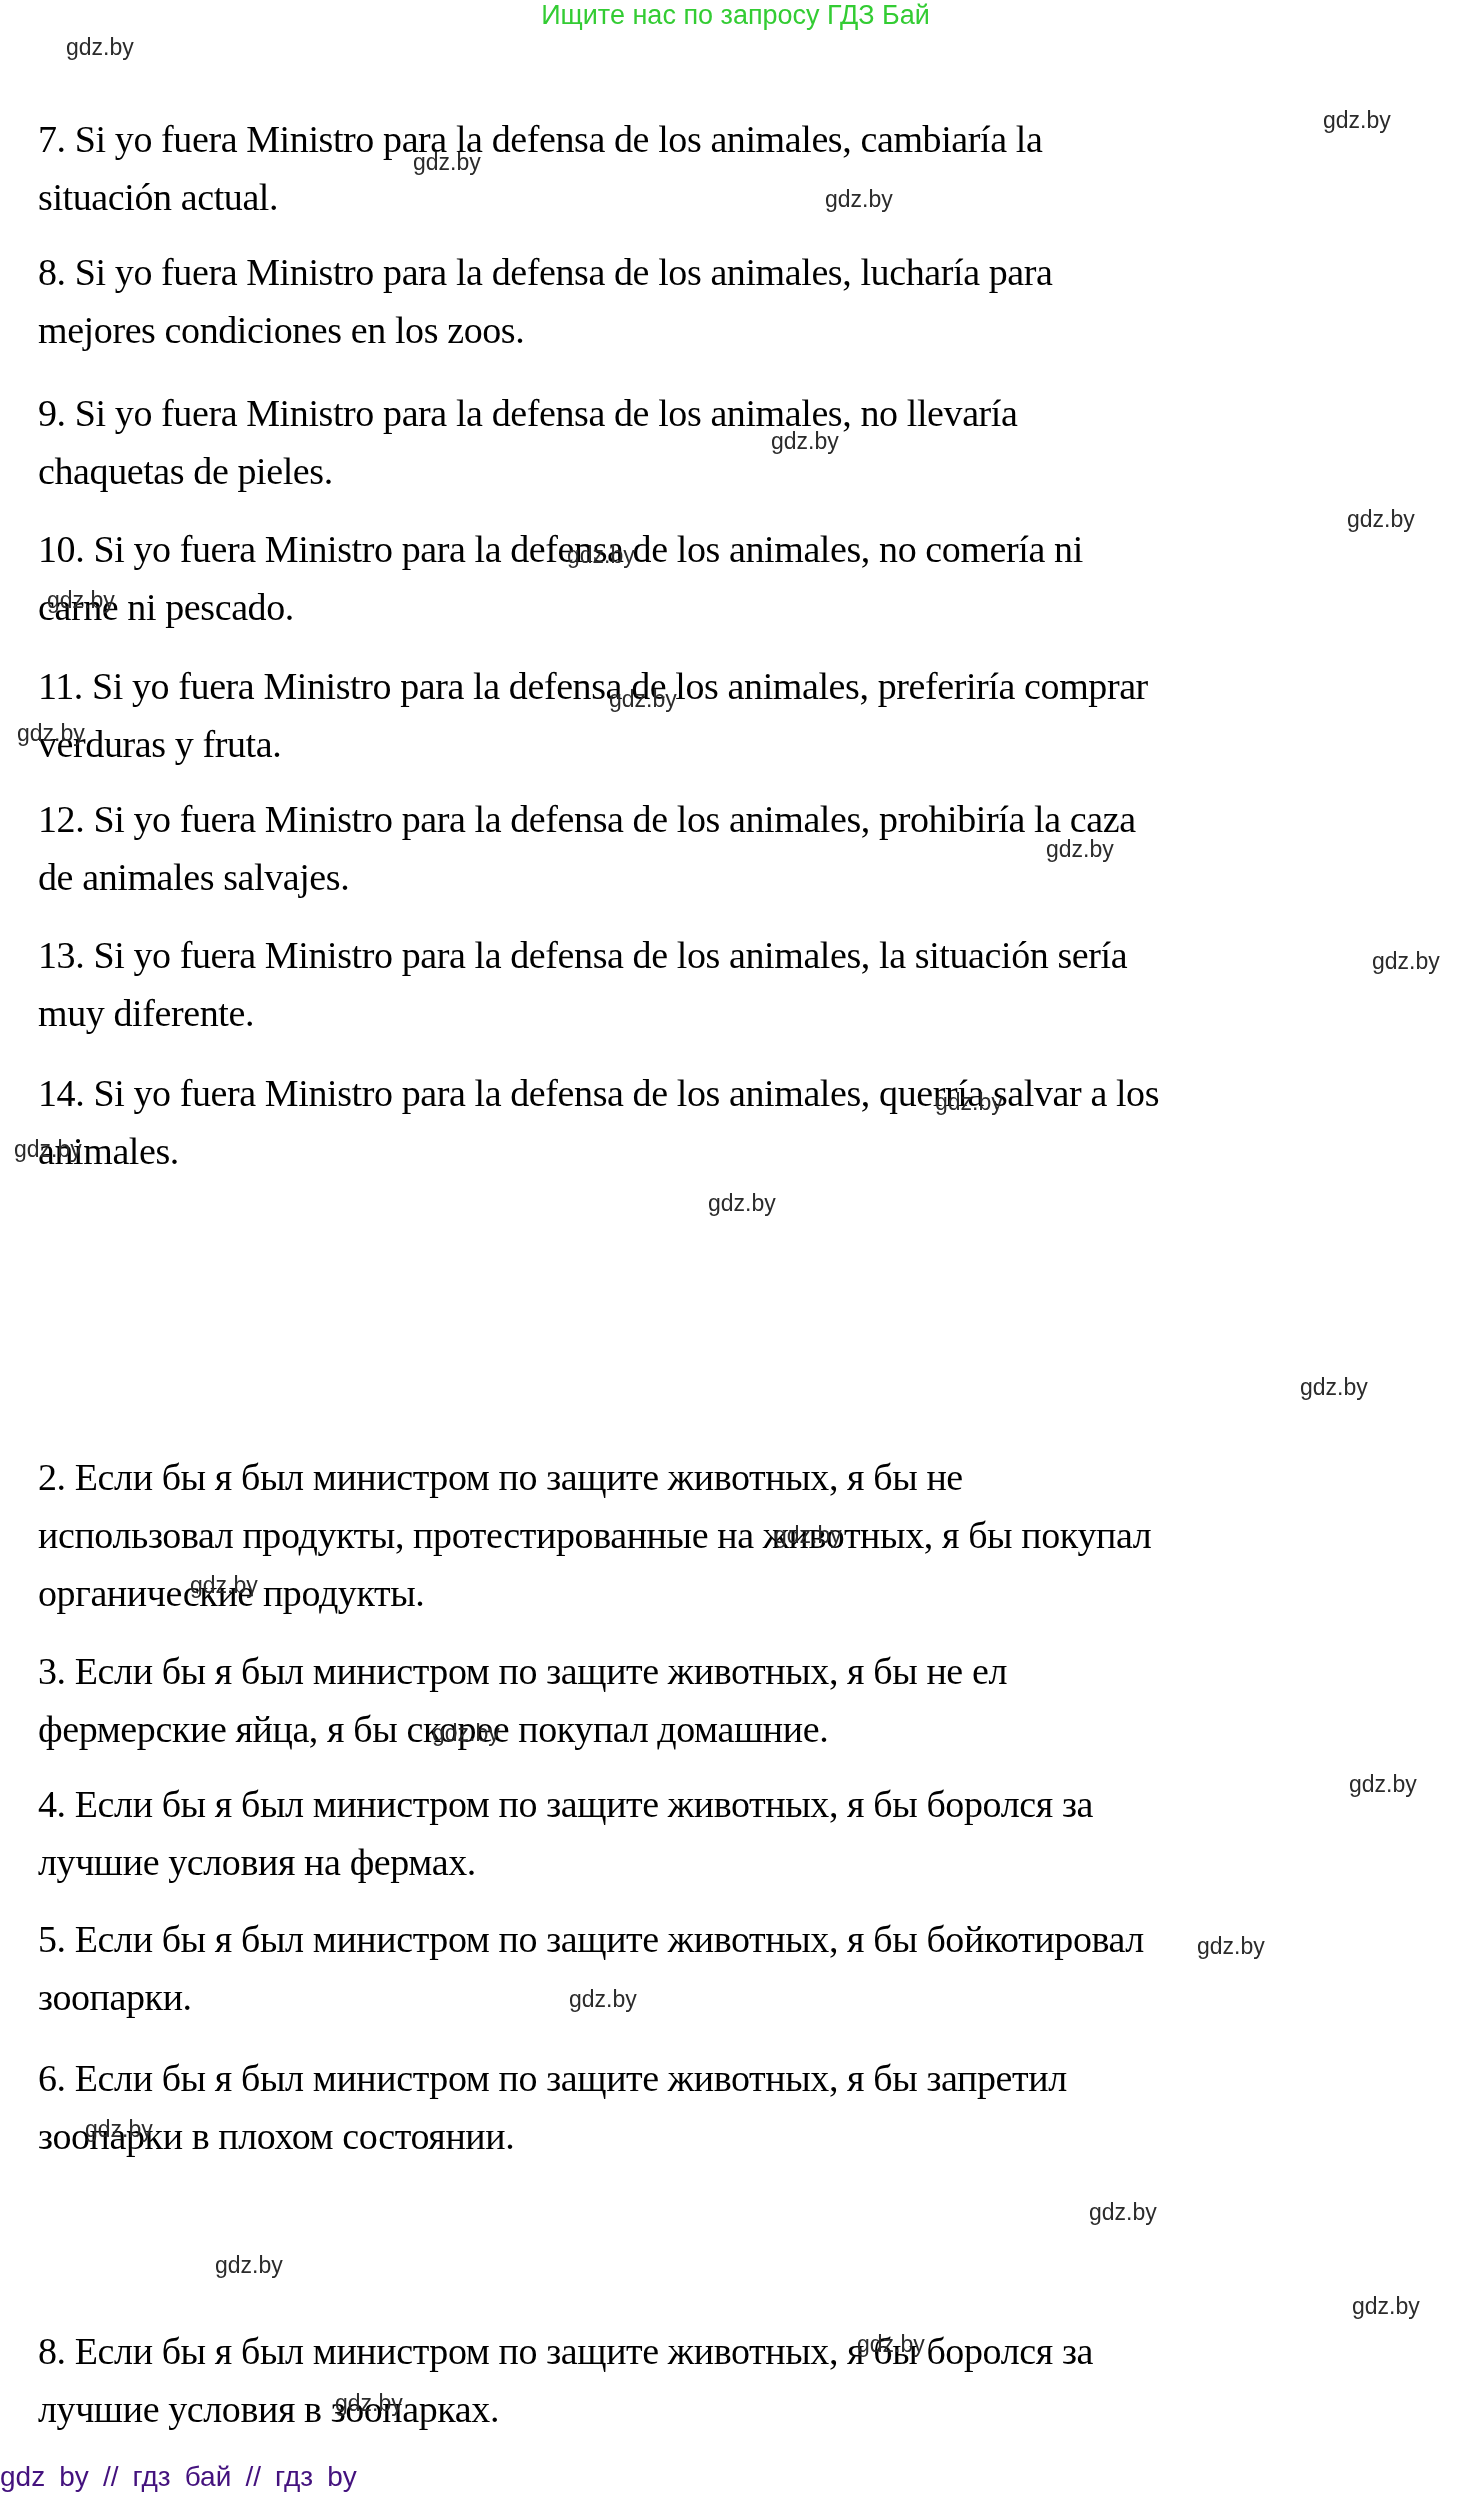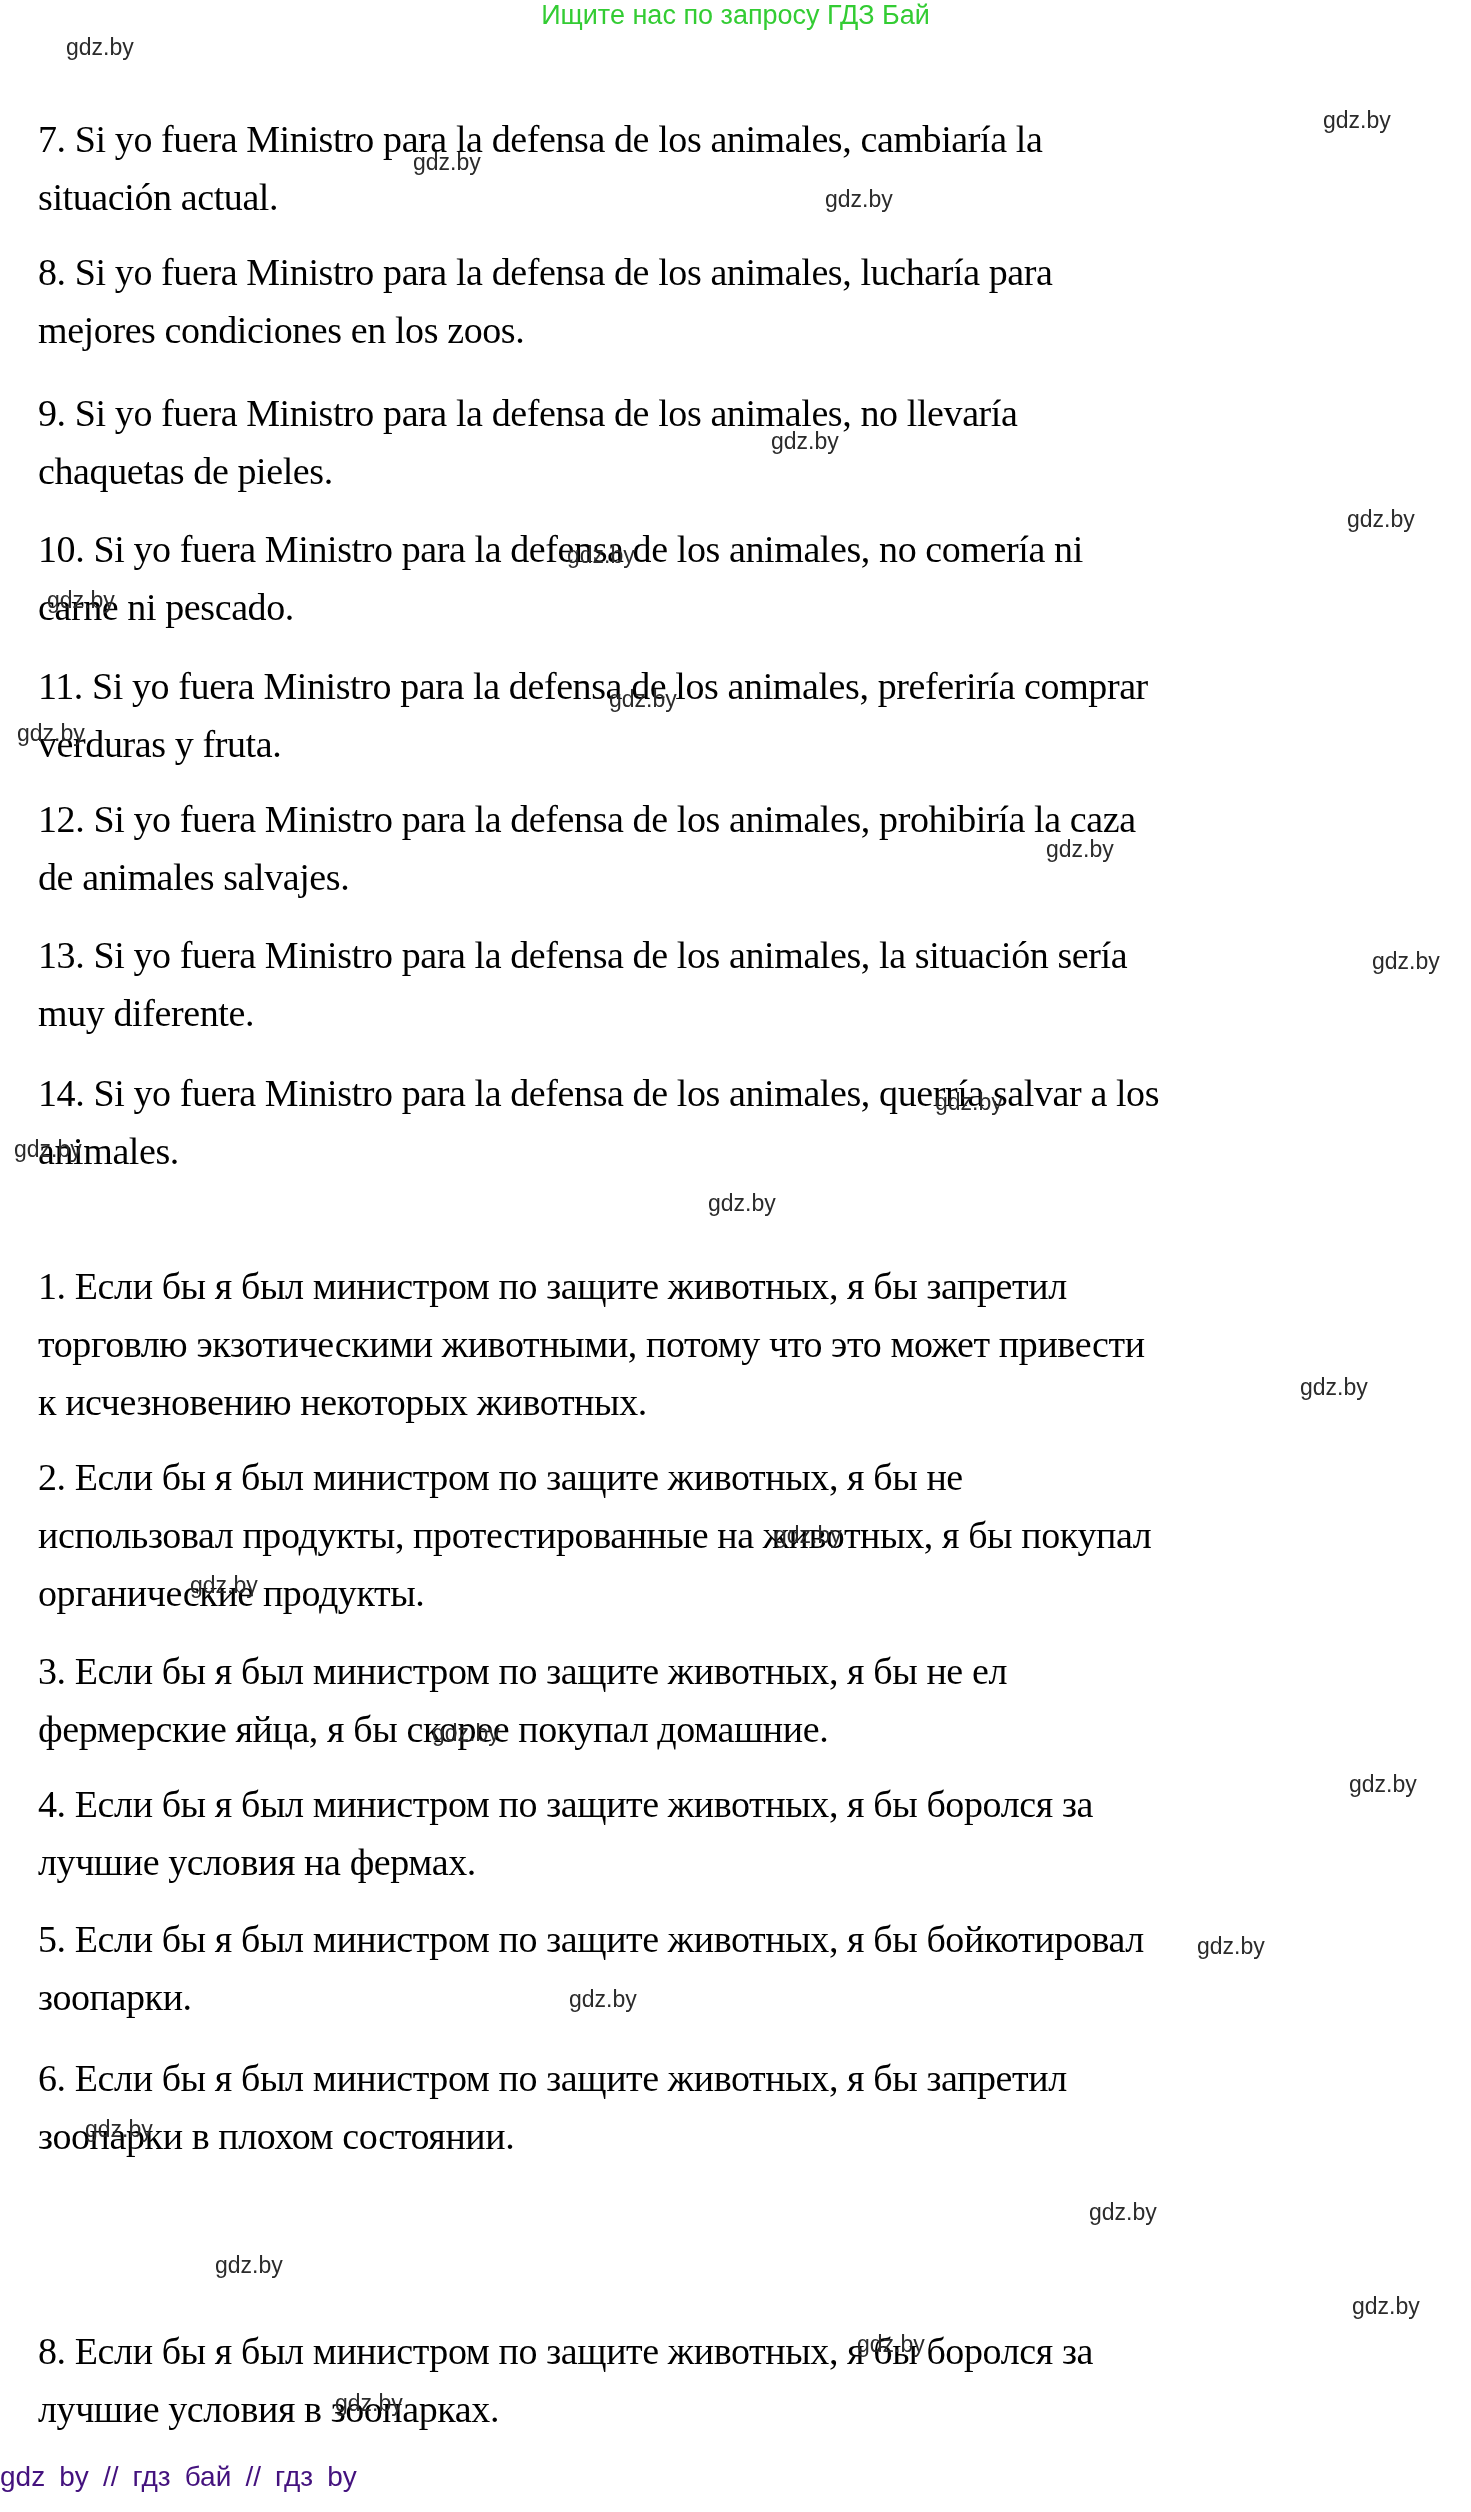--- a/index.html
+++ b/index.html
@@ -64,23 +64,20 @@
 carne ni pescado.</p>
   <p class="para" style="top:619px">11. Si yo fuera Ministro para la defensa de los animales, preferiría comprar
 verduras y fruta.</p>
   <p class="para" style="top:752px">12. Si yo fuera Ministro para la defensa de los animales, prohibiría la caza
 de animales salvajes.</p>
   <p class="para" style="top:888px">13. Si yo fuera Ministro para la defensa de los animales, la situación sería
 muy diferente.</p>
   <p class="para" style="top:1026px">14. Si yo fuera Ministro para la defensa de los animales, querría salvar a los
 animales.</p>
 
-  <p class="para" style="top:1219px">1. Если бы я был министром по защите животных, я бы запретил
-торговлю экзотическими животными, потому что это может привести
-к исчезновению некоторых животных.</p>
   <p class="para" style="top:1410px">2. Если бы я был министром по защите животных, я бы не
 использовал продукты, протестированные на животных, я бы покупал
 органические продукты.</p>
   <p class="para" style="top:1604px">3. Если бы я был министром по защите животных, я бы не ел
 фермерские яйца, я бы скорее покупал домашние.</p>
   <p class="para" style="top:1737px">4. Если бы я был министром по защите животных, я бы боролся за
 лучшие условия на фермах.</p>
   <p class="para" style="top:1872px">5. Если бы я был министром по защите животных, я бы бойкотировал
 зоопарки.</p>
   <p class="para" style="top:2011px">6. Если бы я был министром по защите животных, я бы запретил

